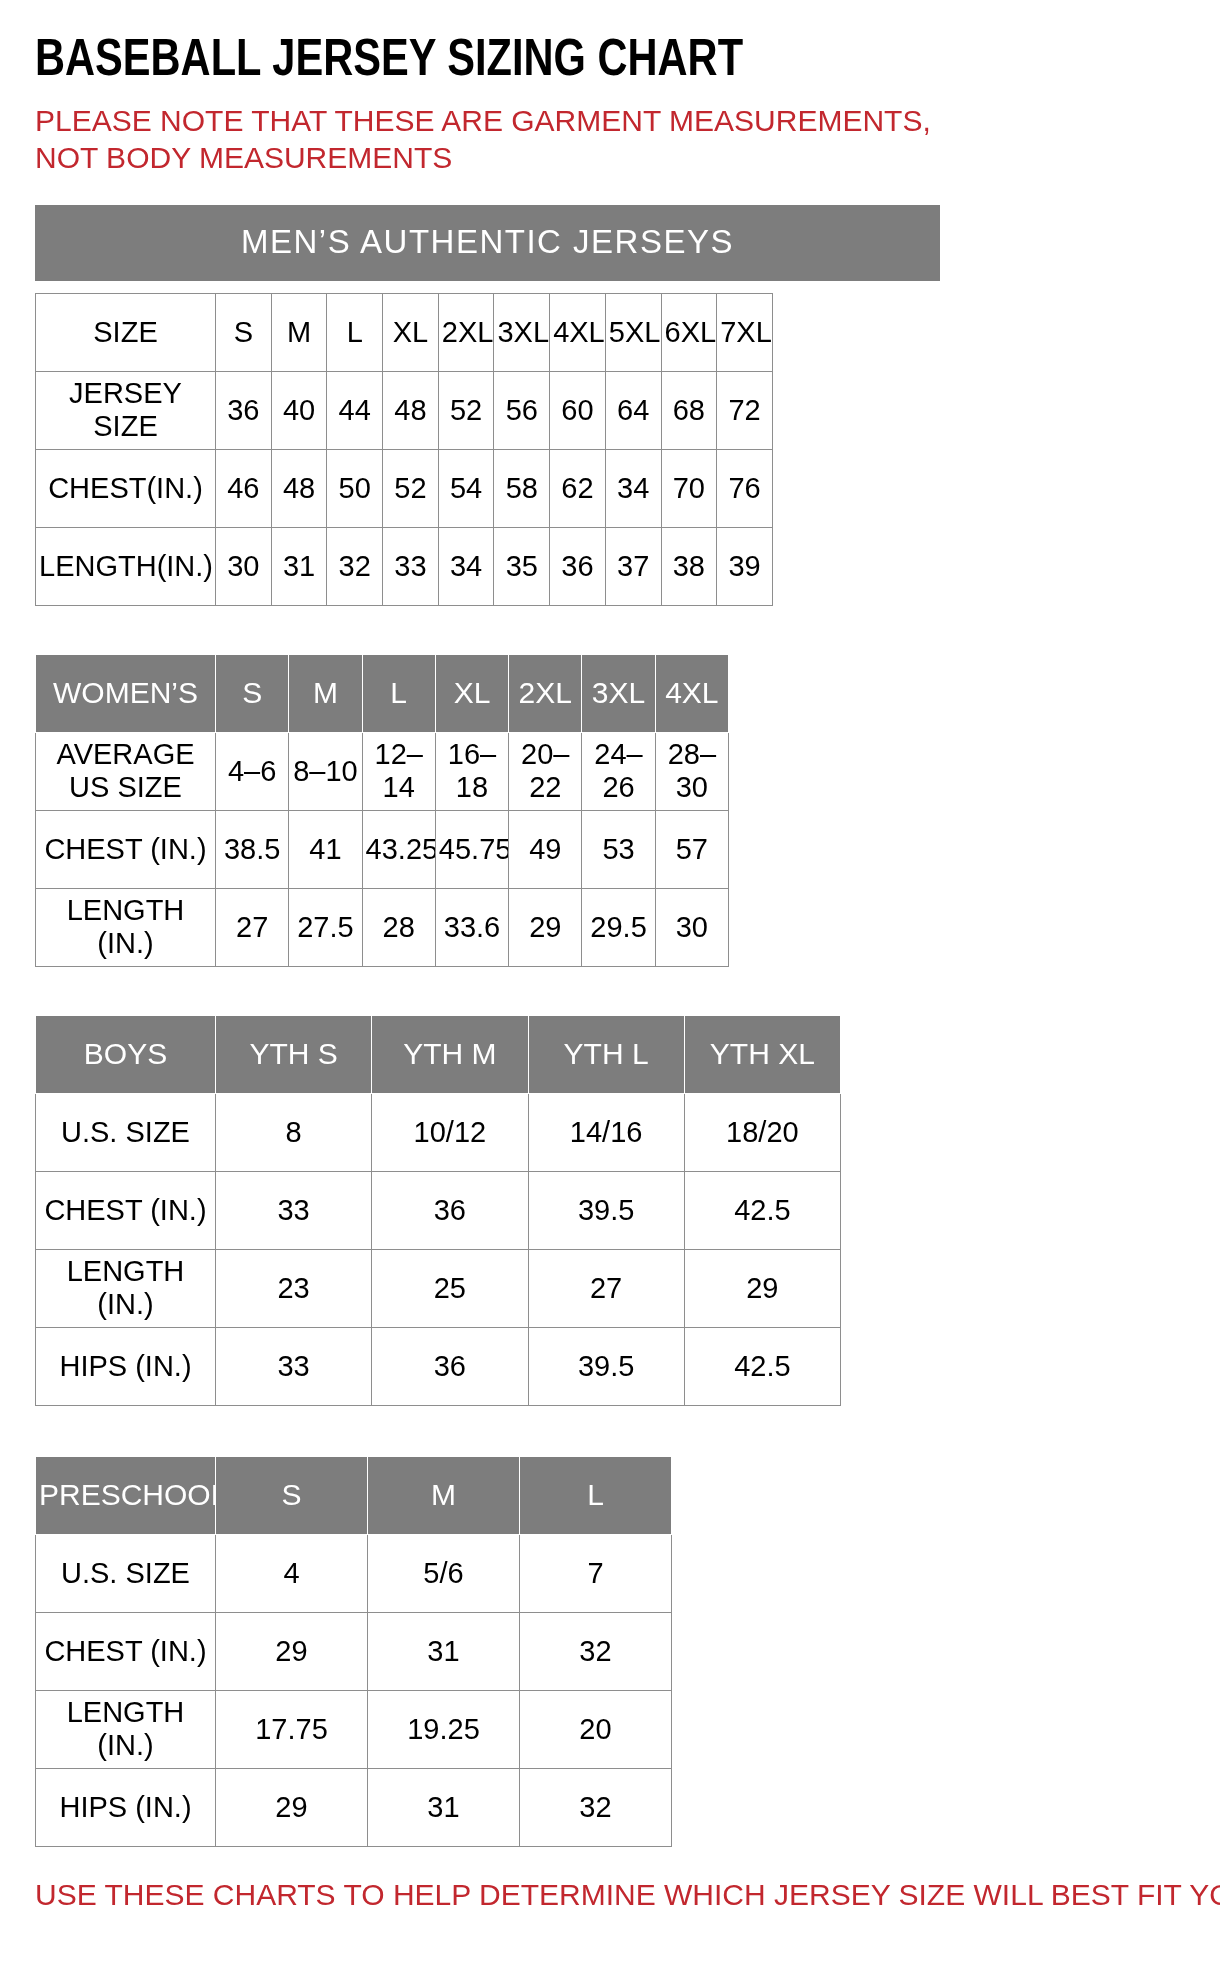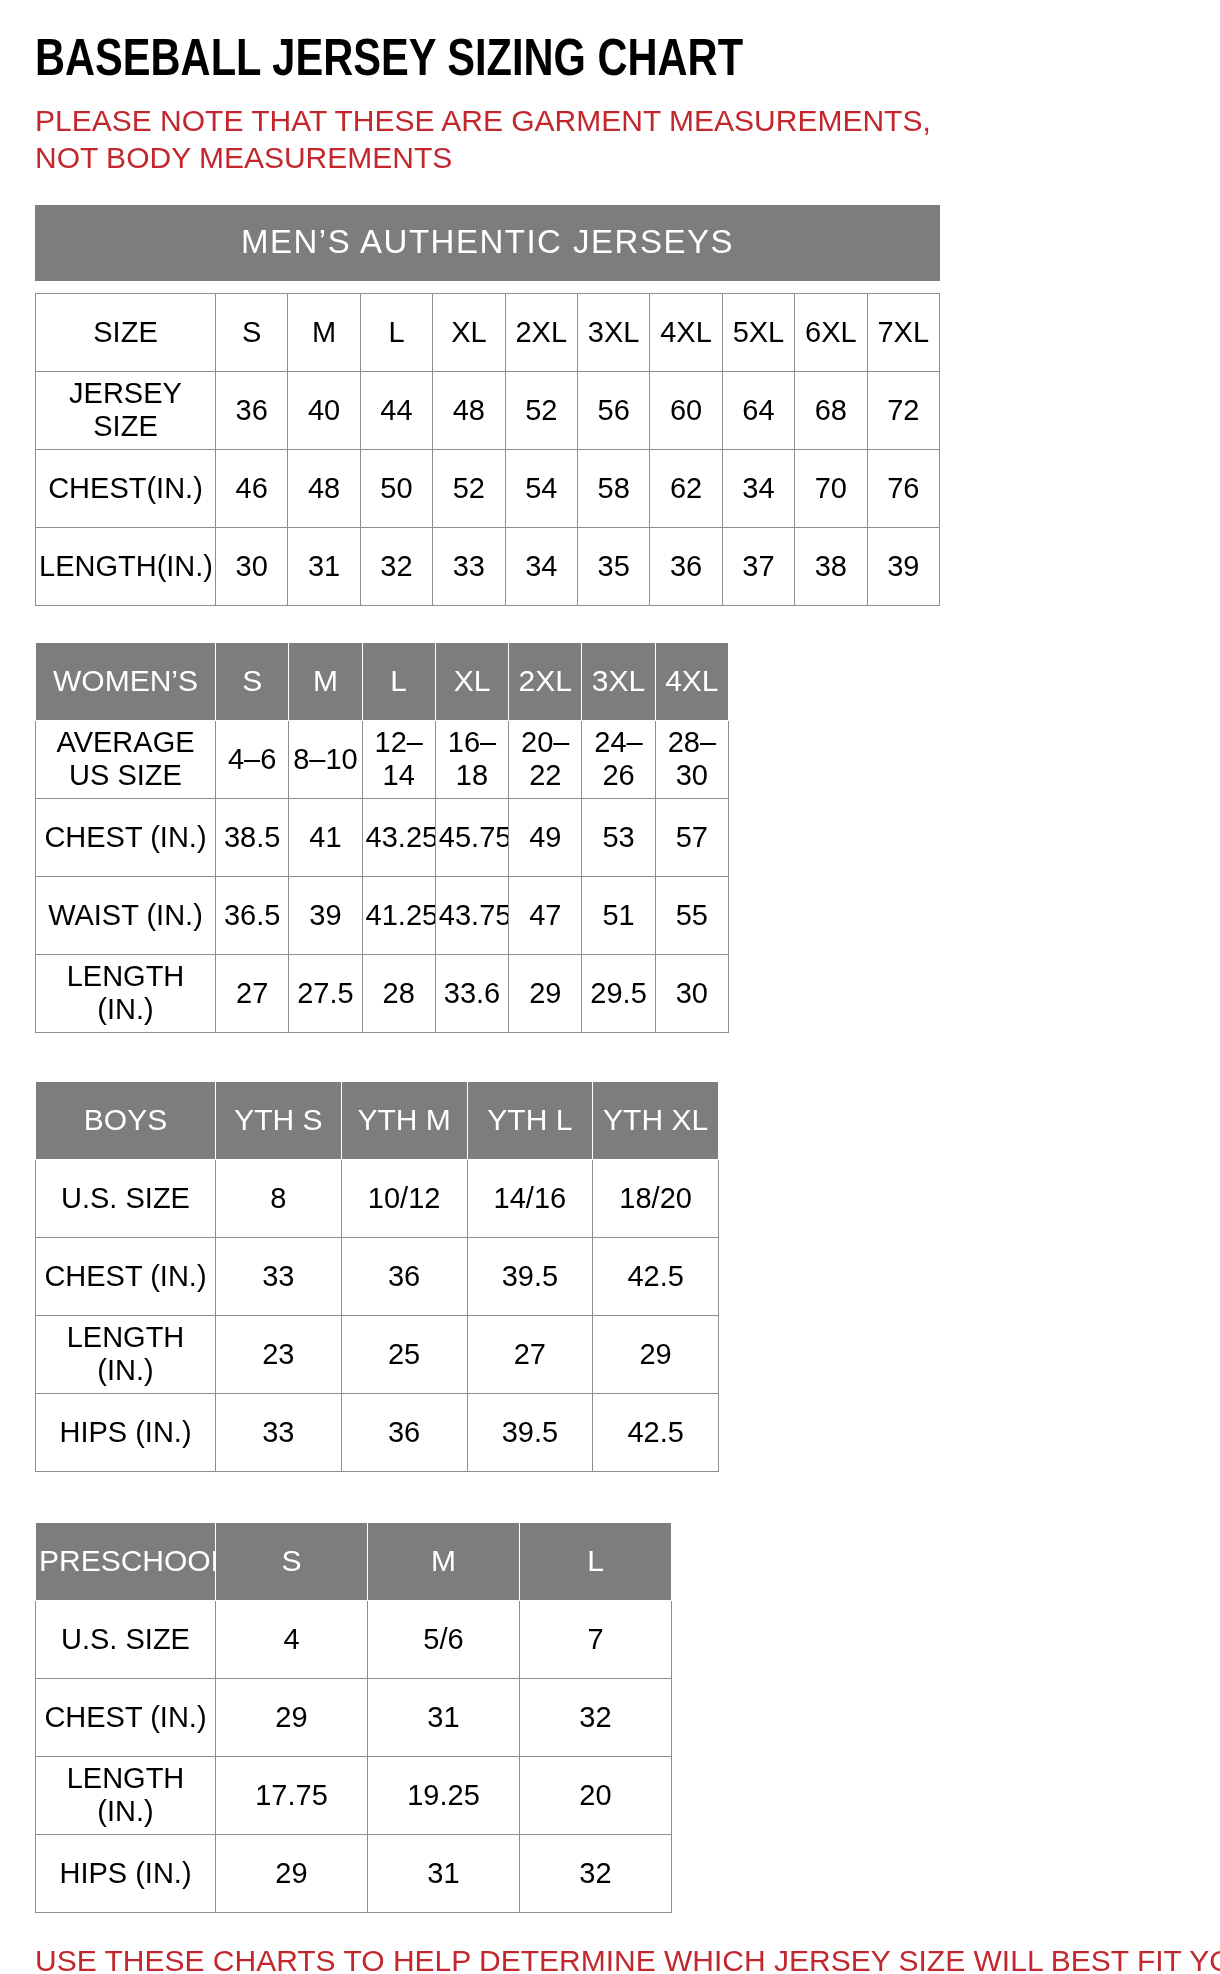--- a/index.html
+++ b/index.html
@@ -48,23 +48,23 @@
     height:78px;padding:2px 3px;
     white-space:pre-line;
     overflow:hidden;
   }
   table.sizing-table thead td{
     background:var(--header-gray,#7D7D7D);
     color:#fff;border-color:#fff;
     font-size:30px;
   }
 
-  .t-mens{width:905px;margin-bottom:36px;}
+  .t-mens{width:738px;margin-bottom:48px;}
   .t-womens{width:694px;margin-bottom:48px;}
-  .t-boys{width:684px;margin-bottom:50px;}
+  .t-boys{width:806px;margin-bottom:50px;}
   .t-preschool{width:637px;margin-bottom:16px;}
   .t-boys td,.t-preschool td{height:75px;}
 
   .footer-note{
     color:var(--accent-red,#C2272E);
     font-size:30px;line-height:1.2;
     white-space:nowrap;
   }
 </style>
 </head>
@@ -189,30 +189,20 @@
             <td>CHEST (IN.)</td>
             <td>38.5</td>
             <td>41</td>
             <td>43.25</td>
             <td>45.75</td>
             <td>49</td>
             <td>53</td>
             <td>57</td>
           </tr>
           <tr>
-            <td>WAIST (IN.)</td>
-            <td>36.5</td>
-            <td>39</td>
-            <td>41.25</td>
-            <td>43.75</td>
-            <td>47</td>
-            <td>51</td>
-            <td>55</td>
-          </tr>
-          <tr>
             <td>LENGTH (IN.)</td>
             <td>27</td>
             <td>27.5</td>
             <td>28</td>
             <td>33.6</td>
             <td>29</td>
             <td>29.5</td>
             <td>30</td>
           </tr>
         </tbody>

